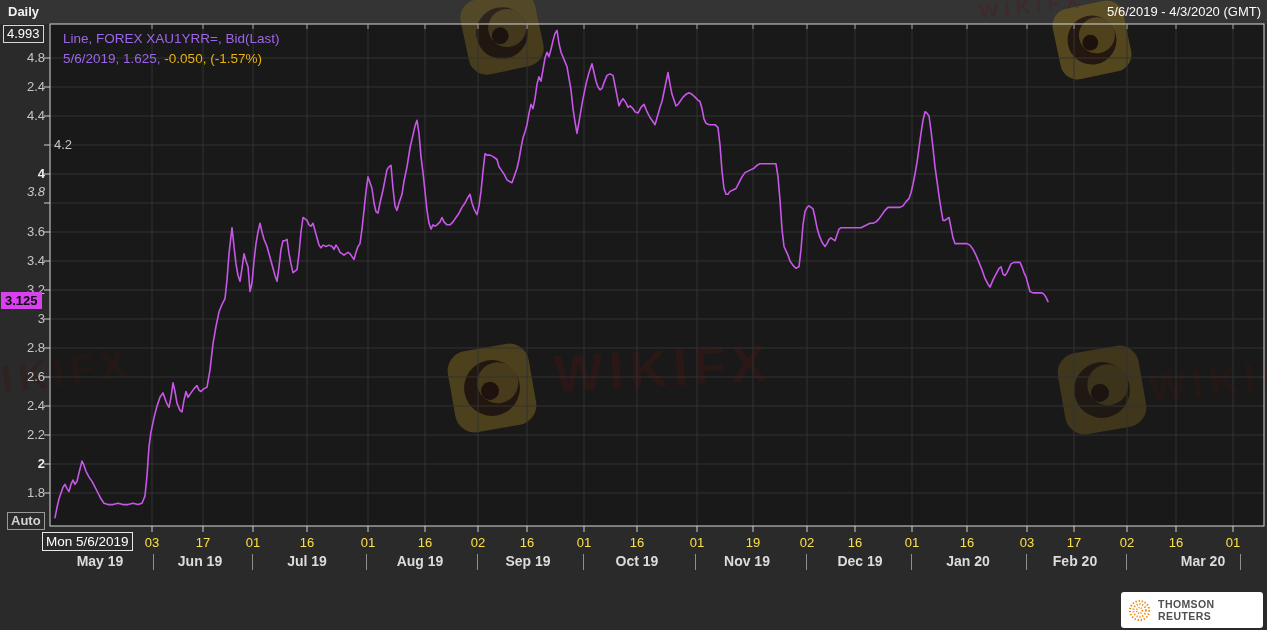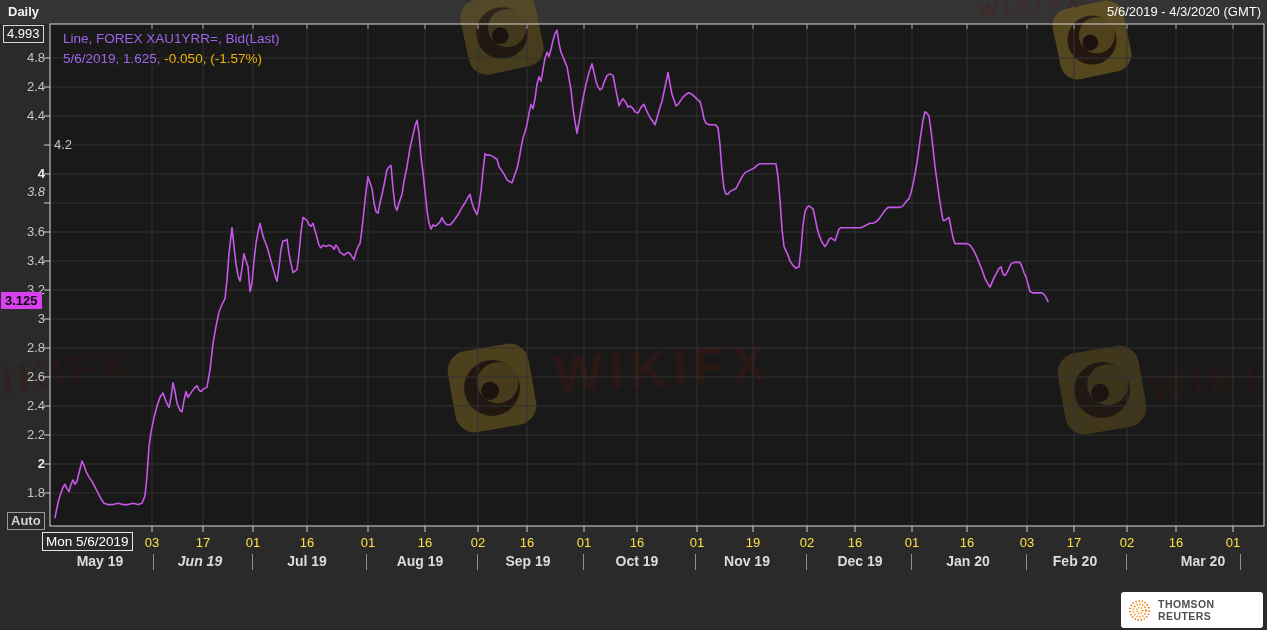--- a/index.html
+++ b/index.html
@@ -231,21 +231,21 @@
     <div class="xtick" style="left: 807px;">02</div>
     <div class="xtick" style="left: 855px;">16</div>
     <div class="xtick" style="left: 912px;">01</div>
     <div class="xtick" style="left: 967px;">16</div>
     <div class="xtick" style="left: 1027px;">03</div>
     <div class="xtick" style="left: 1074px;">17</div>
     <div class="xtick" style="left: 1127px;">02</div>
     <div class="xtick" style="left: 1176px;">16</div>
     <div class="xtick" style="left: 1233px;">01</div>
     <div class="month" style="left: 100px;">May 19</div>
-    <div class="month" style="left: 200px; font-style: italic;">Jun 19</div>
+    <div class="month" style="left: 200px;">Jun 19</div>
     <div class="month" style="left: 307px;">Jul 19</div>
     <div class="month" style="left: 420px;">Aug 19</div>
     <div class="month" style="left: 528px;">Sep 19</div>
     <div class="month" style="left: 637px;">Oct 19</div>
     <div class="month" style="left: 747px;">Nov 19</div>
     <div class="month" style="left: 860px;">Dec 19</div>
     <div class="month" style="left: 968px;">Jan 20</div>
     <div class="month" style="left: 1075px;">Feb 20</div>
     <div class="month" style="left: 1203px;">Mar 20</div>
     <div class="msep" style="left: 153px;"></div>

